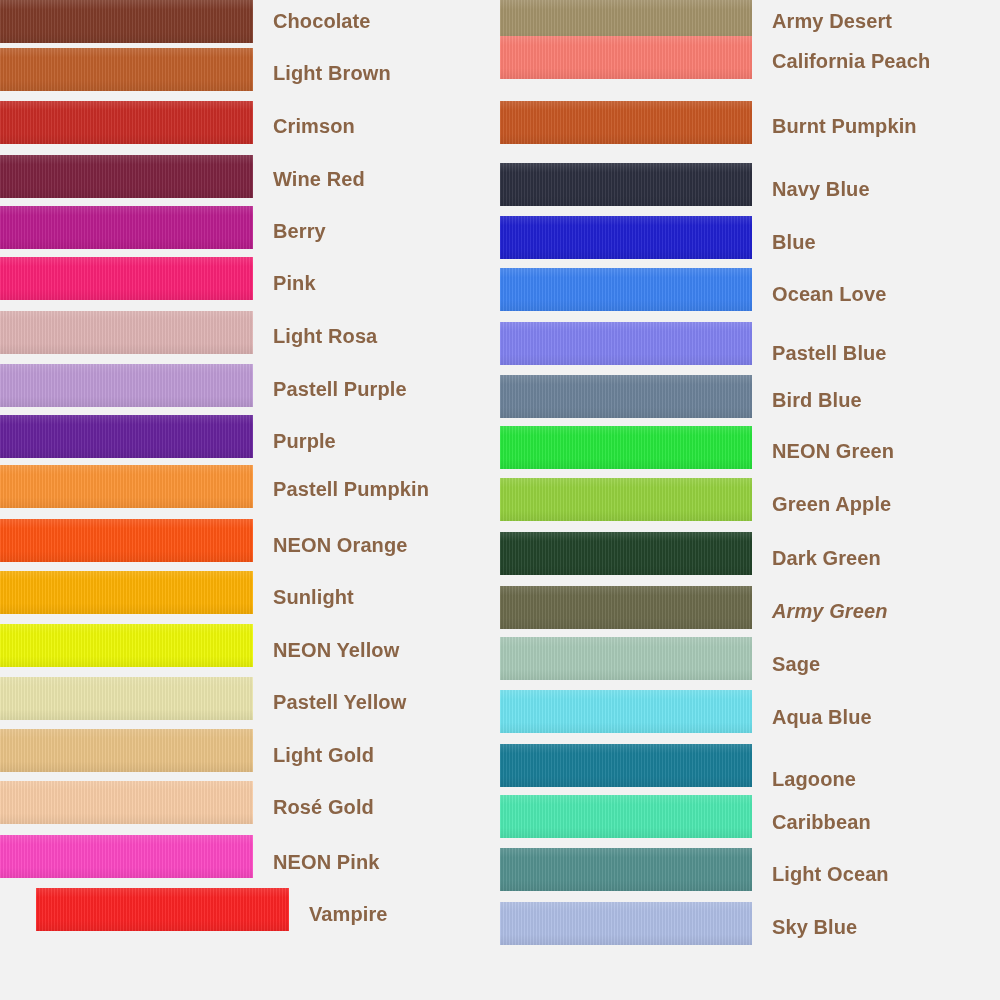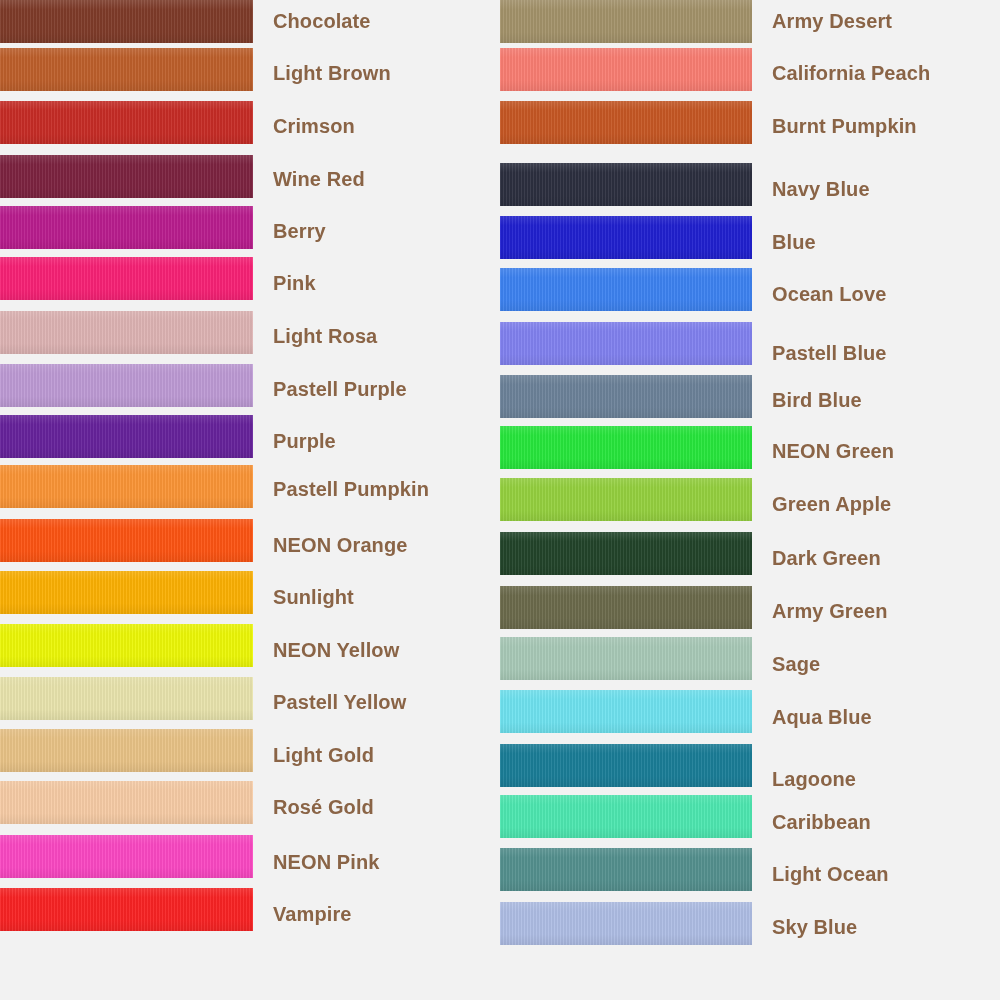--- a/index.html
+++ b/index.html
@@ -139,31 +139,31 @@
         <div class="swatch-label" style="position: relative; top: 5px;">Light Gold</div>
       </div>
       <div class="swatch-row" style="top: 781px;">
         <div class="swatch" title="#f6cba5" style="background: rgb(246, 203, 165);"></div>
         <div class="swatch-label" style="position: relative; top: 5px;">Rosé Gold</div>
       </div>
       <div class="swatch-row" style="top: 835px;">
         <div class="swatch" title="#fa48c2" style="background: rgb(250, 72, 194);"></div>
         <div class="swatch-label" style="position: relative; top: 6px;">NEON Pink</div>
       </div>
-      <div class="swatch-row" style="top: 888px;">
+      <div class="swatch-row" style="top: 888px; padding-left: 36px;">
         <div class="swatch" title="#f82324" style="background: rgb(248, 35, 36);"></div>
         <div class="swatch-label" style="position: relative; top: 5px;">Vampire</div>
       </div>
     </div>
   <div class="column column-right">
       <div class="swatch-row" style="top: 0px;">
         <div class="swatch" title="#a3926a" style="background: rgb(163, 146, 106);"></div>
         <div class="swatch-label">Army Desert</div>
       </div>
-      <div class="swatch-row" style="top: 48px;">
+      <div class="swatch-row" style="top: 36px;">
         <div class="swatch" title="#f97d72" style="background: rgb(249, 125, 114);"></div>
         <div class="swatch-label" style="position: relative; top: 4px;">California Peach</div>
       </div>
       <div class="swatch-row" style="top: 101px;">
         <div class="swatch" title="#c55724" style="background: rgb(197, 87, 36);"></div>
         <div class="swatch-label" style="position: relative; top: 4px;">Burnt Pumpkin</div>
       </div>
       <div class="swatch-row" style="top: 163px;">
         <div class="swatch" title="#2c2f3f" style="background: rgb(44, 47, 63);"></div>
         <div class="swatch-label" style="position: relative; top: 5px;">Navy Blue</div>
@@ -191,21 +191,21 @@
       <div class="swatch-row" style="top: 478px;">
         <div class="swatch" title="#94d03f" style="background: rgb(148, 208, 63);"></div>
         <div class="swatch-label" style="position: relative; top: 5px;">Green Apple</div>
       </div>
       <div class="swatch-row" style="top: 532px;">
         <div class="swatch" title="#22442a" style="background: rgb(34, 68, 42);"></div>
         <div class="swatch-label" style="position: relative; top: 5px;">Dark Green</div>
       </div>
       <div class="swatch-row" style="top: 586px;">
         <div class="swatch" title="#6b6a4b" style="background: rgb(107, 106, 75);"></div>
-        <div class="swatch-label" style="position: relative; top: 4px;">Army Green</div>
+        <div class="swatch-label" style="position: relative; top: 4px; font-style: italic;">Army Green</div>
       </div>
       <div class="swatch-row" style="top: 637px;">
         <div class="swatch" title="#a8c9b7" style="background: rgb(168, 201, 183);"></div>
         <div class="swatch-label" style="position: relative; top: 6px;">Sage</div>
       </div>
       <div class="swatch-row" style="top: 690px;">
         <div class="swatch" title="#6fe2ef" style="background: rgb(111, 226, 239);"></div>
         <div class="swatch-label" style="position: relative; top: 6px;">Aqua Blue</div>
       </div>
       <div class="swatch-row" style="top: 744px; align-items: flex-end;">

